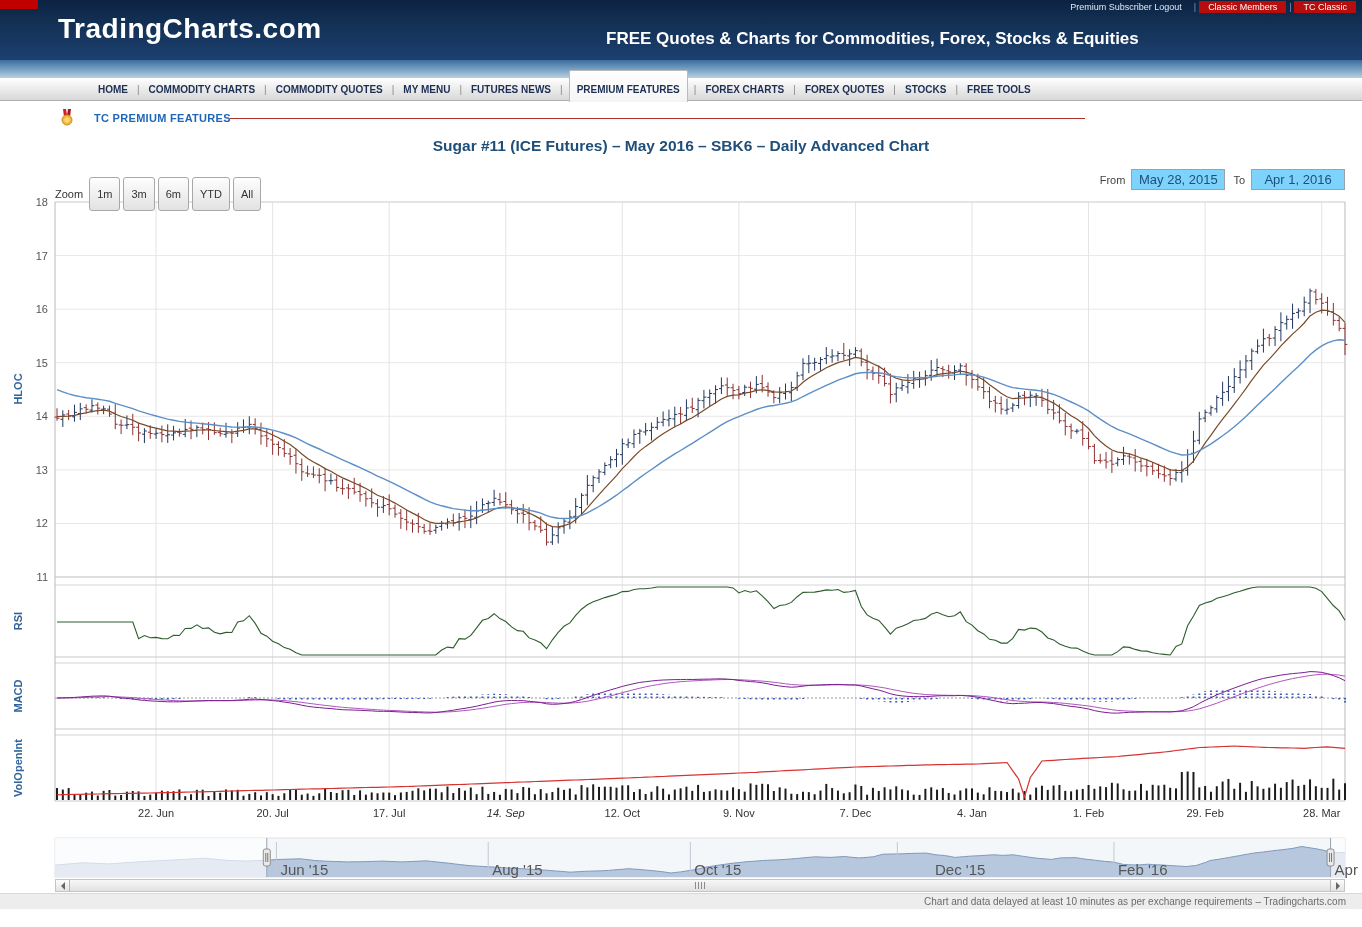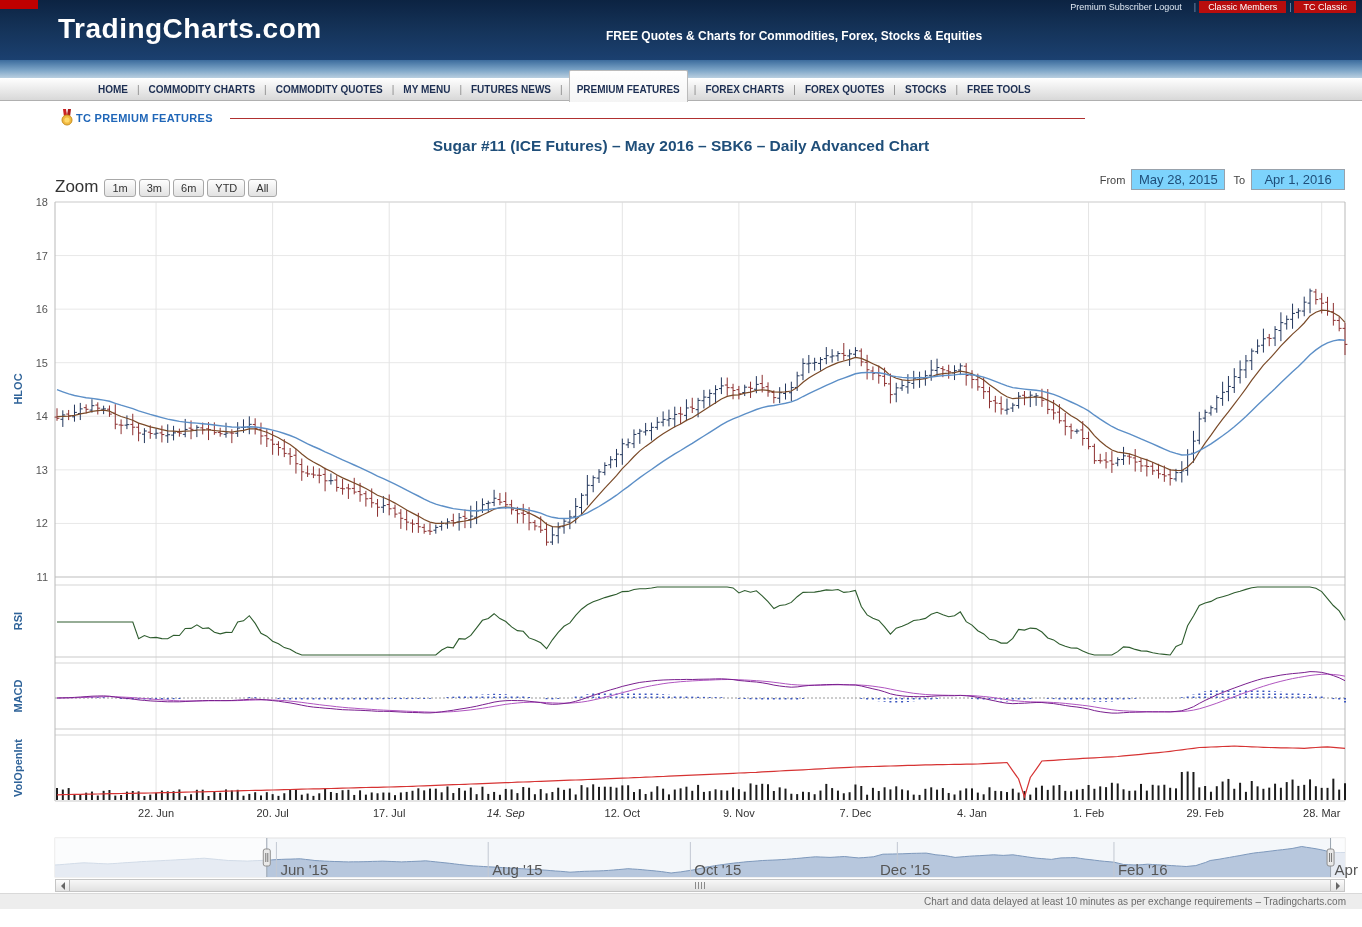--- a/index.html
+++ b/index.html
@@ -12,41 +12,41 @@
   .tb-link{padding:1px 9px;cursor:pointer;white-space:nowrap;}
   .tb-link.hl{background:#b80d0d;color:#fff;}
   .tb-sep{color:#7f96b5;margin:0 3px;}
   
   .header{position:absolute;top:0;left:0;width:100%;height:60px;
        background:linear-gradient(180deg,#0c2342 0%,#143257 45%,#1b4070 100%);z-index:1;}
   .header-band{position:absolute;top:60px;left:0;width:100%;height:18px;
        background:linear-gradient(180deg,#3c6c9d 0%,#7ba3c6 55%,#b9cfe0 100%);z-index:1;}
   .logo{position:absolute;left:58px;top:13px;font-size:28px;font-weight:bold;color:#ffffff;
        letter-spacing:.5px;z-index:2;cursor:pointer;}
-  .tagline{position:absolute;left:606px;top:29px;font-size:12px;font-weight:bold;color:#ffffff;z-index:2;white-space:nowrap;}
+  .tagline{position:absolute;left:606px;top:29px;font-size:17px;font-weight:bold;color:#ffffff;z-index:2;white-space:nowrap;}
   
   #main-nav{position:absolute;top:78px;left:0;width:100%;height:23px;box-sizing:border-box;
        background:linear-gradient(180deg,#ffffff,#d8d8d8);border-bottom:1px solid #b0b0b0;
        display:flex;align-items:center;padding-left:95px;font-size:10px;font-weight:bold;color:#1c2e52;z-index:2;}
   .nav-item{cursor:pointer;padding:1px 3px;white-space:nowrap;}
   .nav-item.active{background:linear-gradient(180deg,#ffffff,#f2f2f2);border:1px solid #bbb;
        border-bottom:1px solid #f8f8f8;border-radius:2px 2px 0 0;padding:13px 7px;}
   .nav-sep{color:#8a8a8a;margin:0 6px;font-weight:normal;}
   
   .premium-bar{position:absolute;top:102px;left:0;width:100%;height:31px;background:#fff;z-index:2;}
   .medal{position:absolute;left:60px;top:7px;}
-  .premium-label{position:absolute;left:76px;top:10px;font-size:11px;font-weight:bold;color:#1f66b8;
+  .premium-label{position:absolute;left:94px;top:10px;font-size:11px;font-weight:bold;color:#1f66b8;
        letter-spacing:.3px;cursor:pointer;white-space:nowrap;}
   .premium-line{position:absolute;left:230px;top:16px;width:855px;border-top:1px solid #b03030;}
   
   .chart-title{position:absolute;top:137px;left:0;width:100%;text-align:center;font-size:15.5px;
        font-weight:600;color:#1f4e79;z-index:2;}
   .zoom-group{position:absolute;left:55px;top:177px;z-index:2;display:flex;align-items:center;}
-  .zoom-label{font-size:17px;color:#333;margin-right:6px;}
-  .zoom-btn{display:inline-block;margin-right:3px;padding:2px 7px;font-size:11px;color:#333;
+  .zoom-label{font-size:11px;color:#333;margin-right:6px;}
+  .zoom-btn{display:inline-block;margin-right:3px;padding:10px 7px;font-size:11px;color:#333;
        border:1px solid #a8a8a8;border-radius:3px;background:linear-gradient(180deg,#fefefe,#e2e2e2);cursor:pointer;}
   .range-group{position:absolute;right:17px;top:169px;z-index:2;display:flex;align-items:center;font-size:11px;color:#444;}
   .date-input{width:88px;height:17px;border:1px solid #98a2ac;background:#7dd3fc;font-size:13px;
        color:#1f4e79;text-align:center;margin:0 8px 0 6px;font-family:"Liberation Sans",sans-serif;}
   .date-input:last-child{margin-right:0;}
   
   .panel-label{position:absolute;transform:translate(-50%,-50%) rotate(-90deg);font-size:11px;
        font-weight:bold;color:#2f6399;white-space:nowrap;z-index:2;}
   .ylab{position:absolute;left:16px;width:32px;text-align:right;font-size:11px;color:#555;z-index:2;}
   .xlab{position:absolute;top:807px;width:64px;text-align:center;font-size:11px;color:#333;z-index:2;}
@@ -1279,21 +1279,21 @@
     <div class="xlab" style="left: 823.443px;">7. Dec</div>
     <div class="xlab" style="left: 940.005px;">4. Jan</div>
     <div class="xlab" style="left: 1056.57px;">1. Feb</div>
     <div class="xlab" style="left: 1173.13px;">29. Feb</div>
     <div class="xlab" style="left: 1289.69px;">28. Mar</div>
   </div>
 <div id="nav-labels">
     <div class="navlab" style="left: 280.418px;">Jun '15</div>
     <div class="navlab" style="left: 492.209px;">Aug '15</div>
     <div class="navlab" style="left: 694.373px;">Oct '15</div>
-    <div class="navlab" style="left: 880px;">Dec '15</div>
+    <div class="navlab" style="left: 935px;">Dec '15</div>
     <div class="navlab" style="left: 1117.96px;">Feb '16</div>
     <div class="navlab" style="left: 1334.56px;">Apr '16</div>
   </div>
 
 <div class="scrollbar">
   <div class="sb-arrow left">
       <span class="tri-l"></span>
     </div>
   <div class="sb-thumb">
       <span class="sb-grip"></span>

